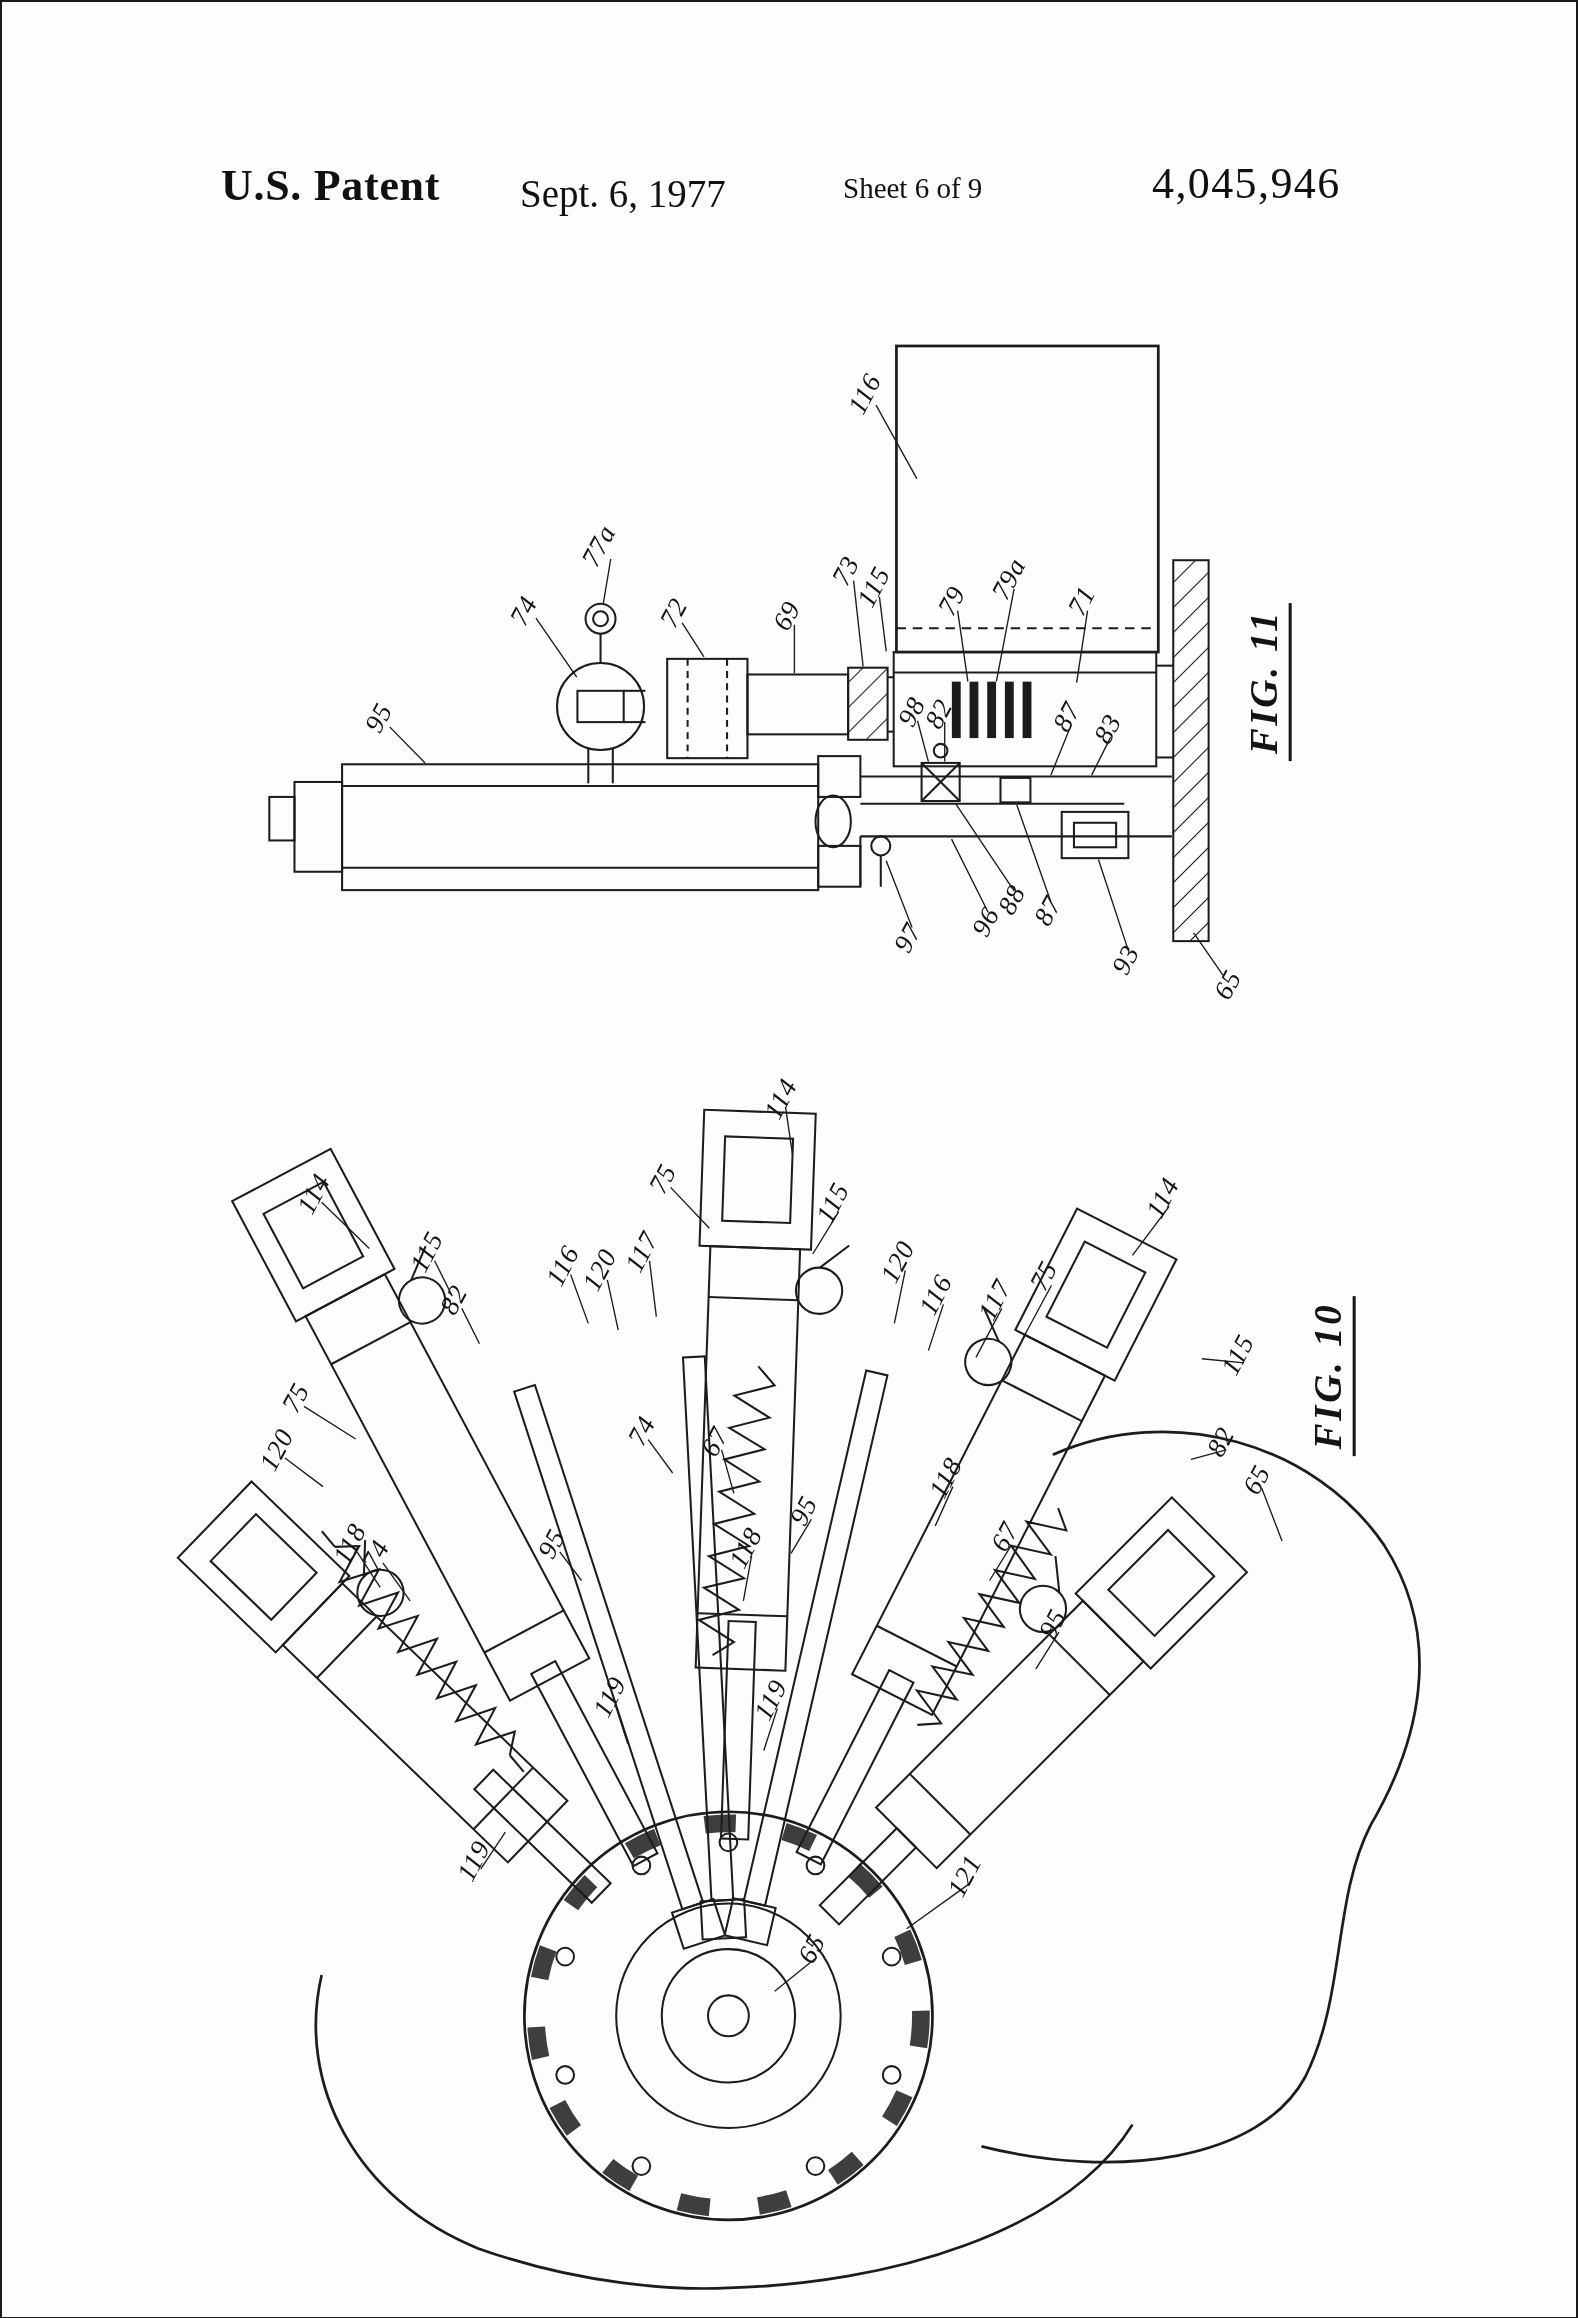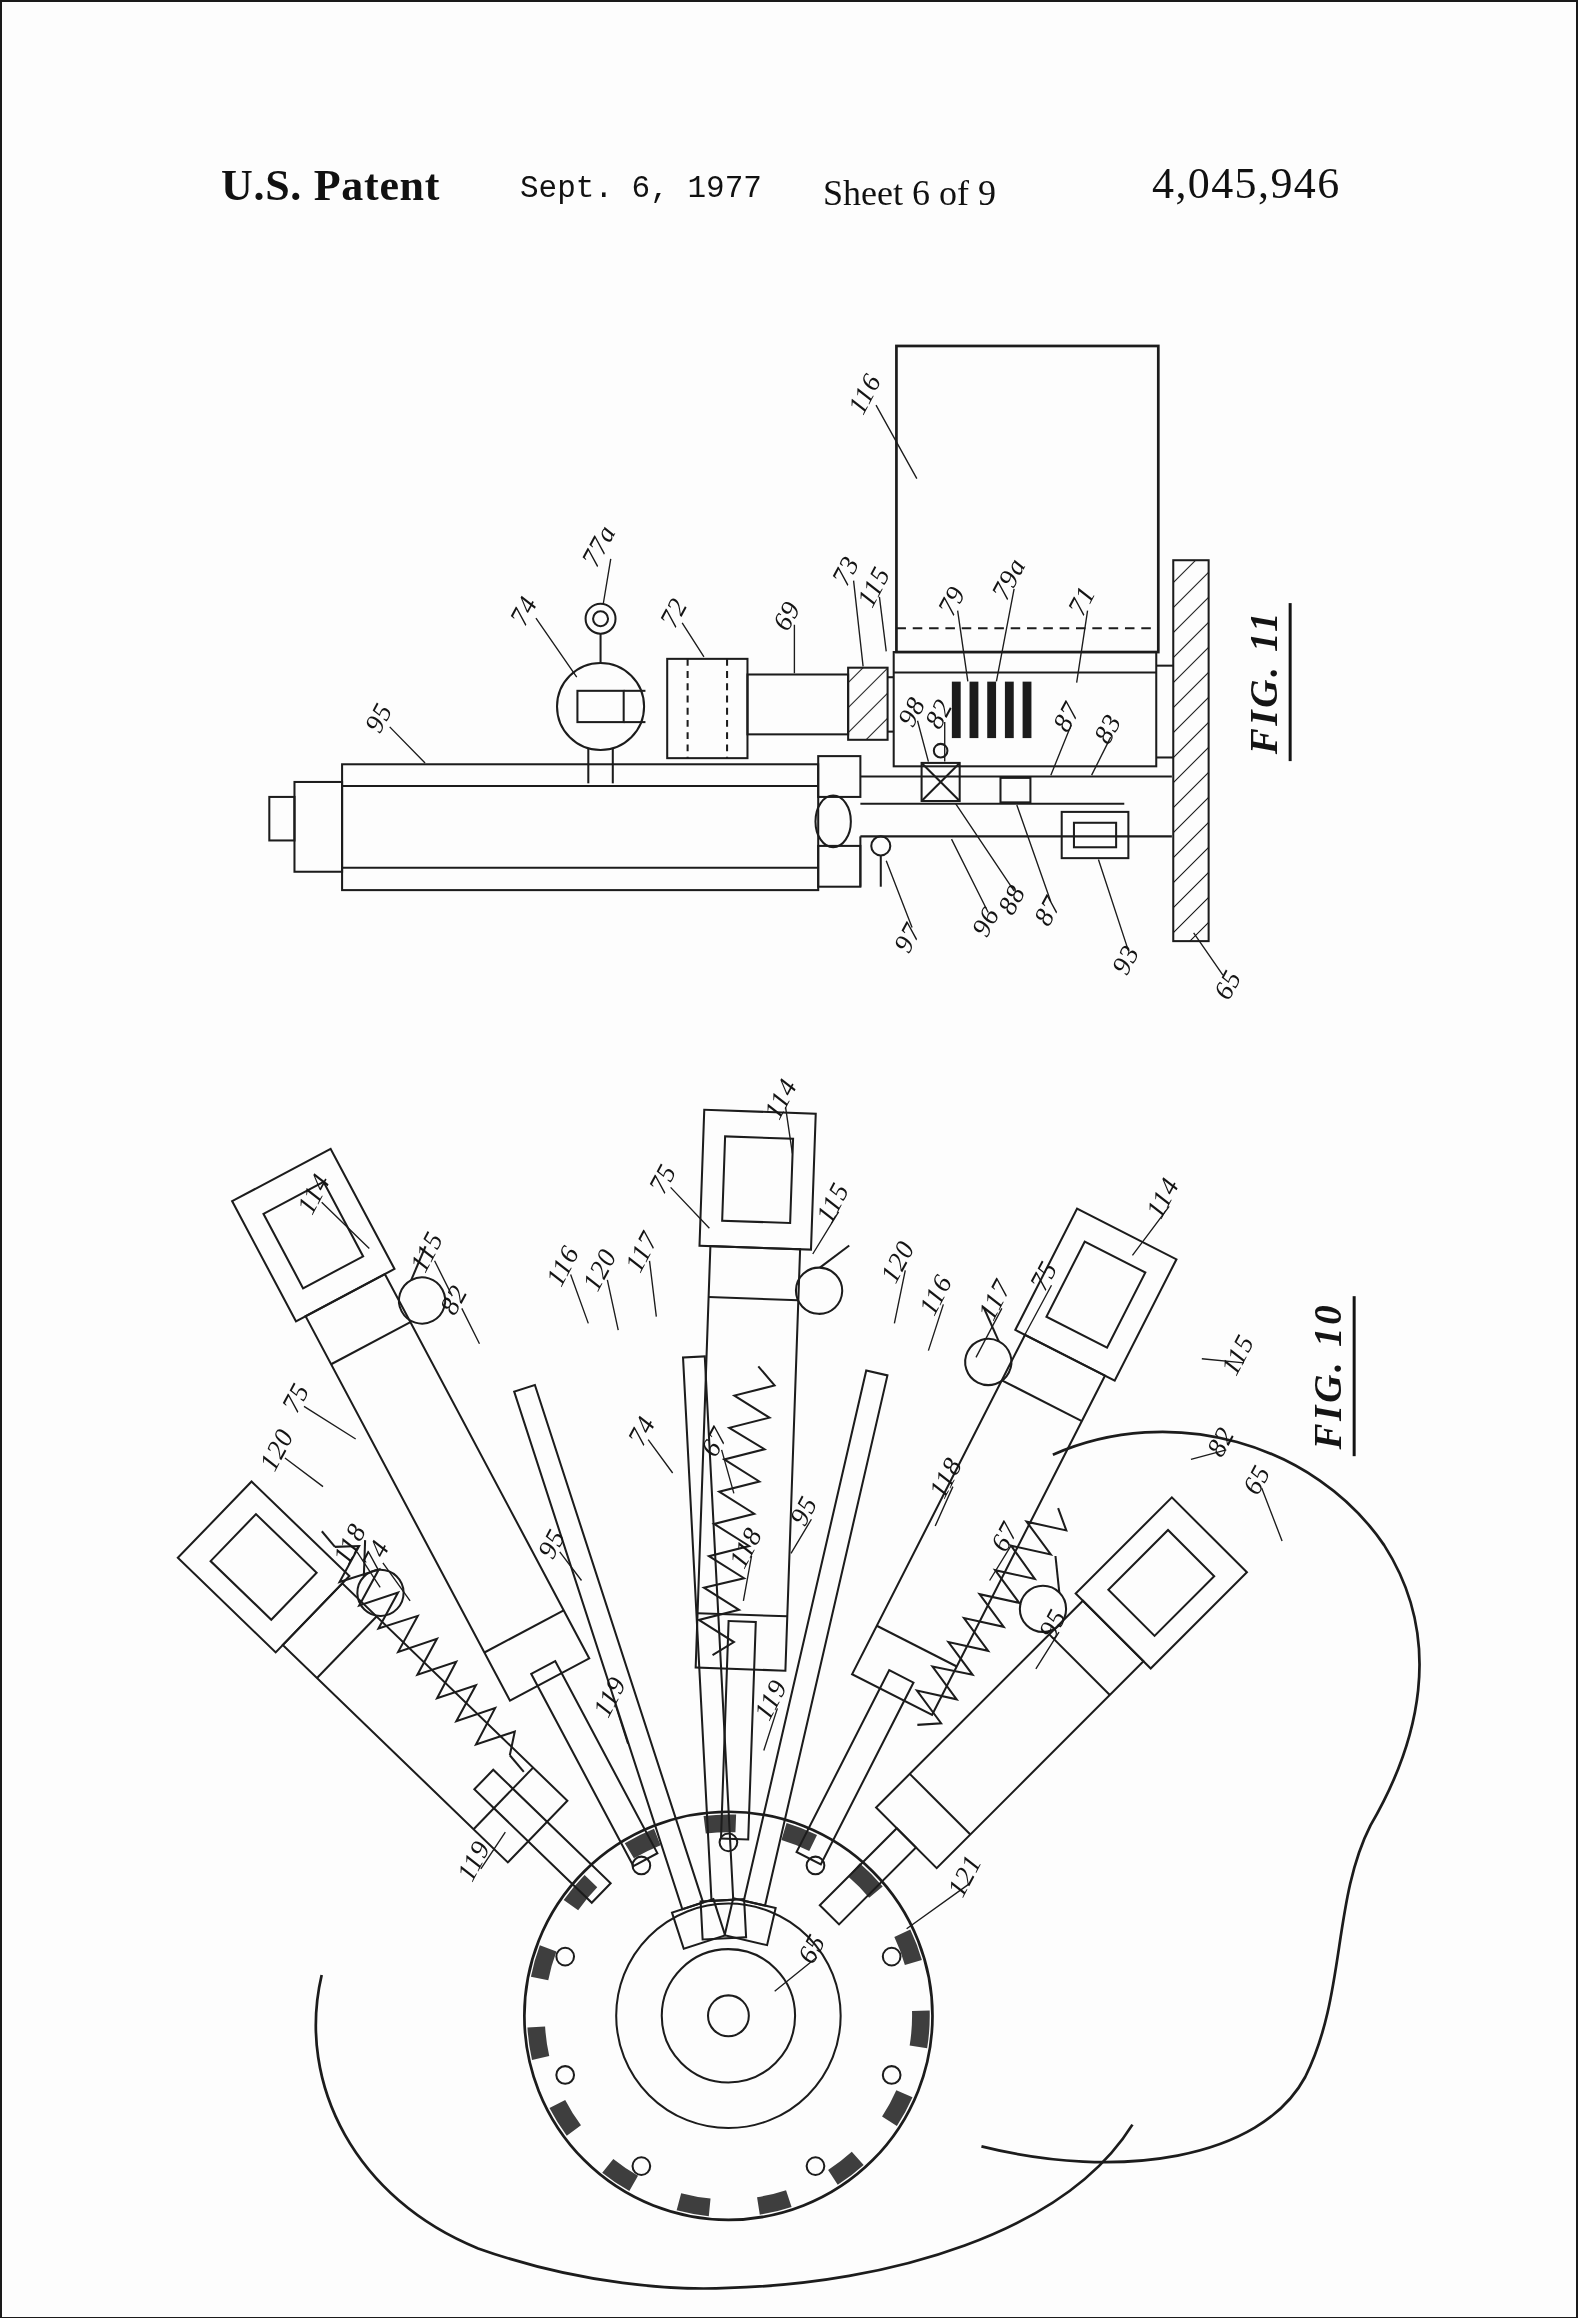--- a/index.html
+++ b/index.html
@@ -8,22 +8,22 @@
     width:1578px;height:2319px;
     background:#fdfdfd;
     border:2px solid #1a1a1a;
     box-sizing:border-box;
     overflow:hidden;
     font-family:"Liberation Serif", serif;
     color:#111;
   }
   .hdr{position:absolute;white-space:nowrap;}
   .hdr-title{left:219px;top:158px;font-size:44px;font-weight:bold;letter-spacing:0.7px;}
-  .hdr-date{left:518px;top:169px;font-size:31px;font-family:Liberation Mono, monospace;}
-  .hdr-sheet{left:821px;top:170px;font-size:36px;}
+  .hdr-date{left:518px;top:169px;font-size:39px;}
+  .hdr-sheet{left:841px;top:170px;font-size:29px;}
   .hdr-number{left:1150px;top:156px;font-size:44px;font-weight:normal;letter-spacing:1.4px;}
   .drawing{position:absolute;left:0;top:0;}
   .fig-layer{position:absolute;left:0;top:0;width:1578px;height:2319px;pointer-events:none;}
   .ref-num{
     position:absolute;
     font-style:italic;
     font-size:27px;
     letter-spacing:0.7px;
     white-space:nowrap;
     color:#141414;

